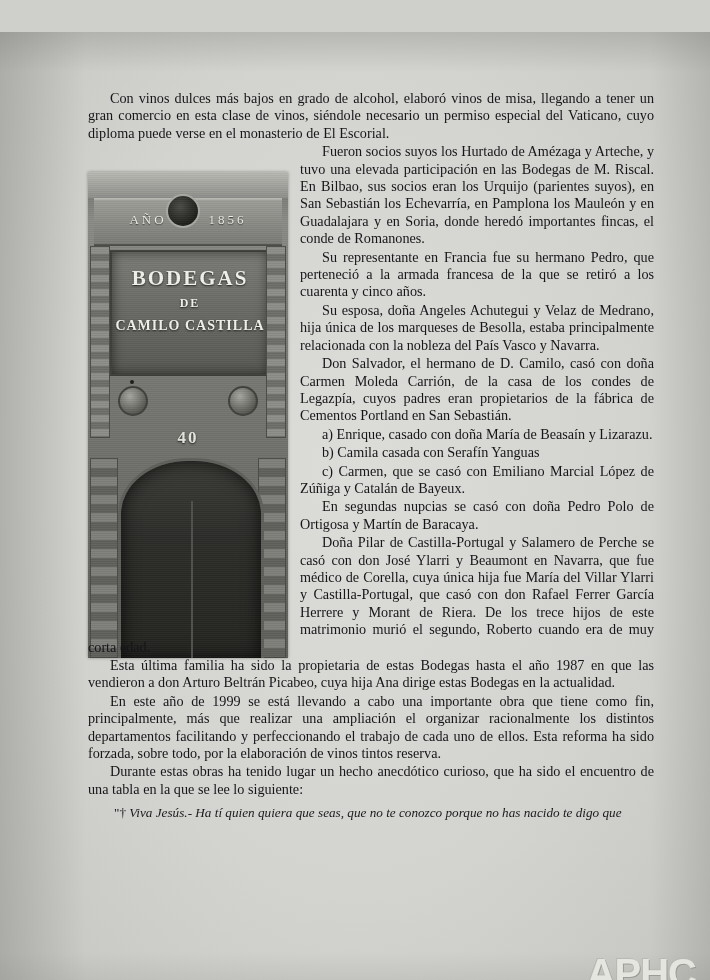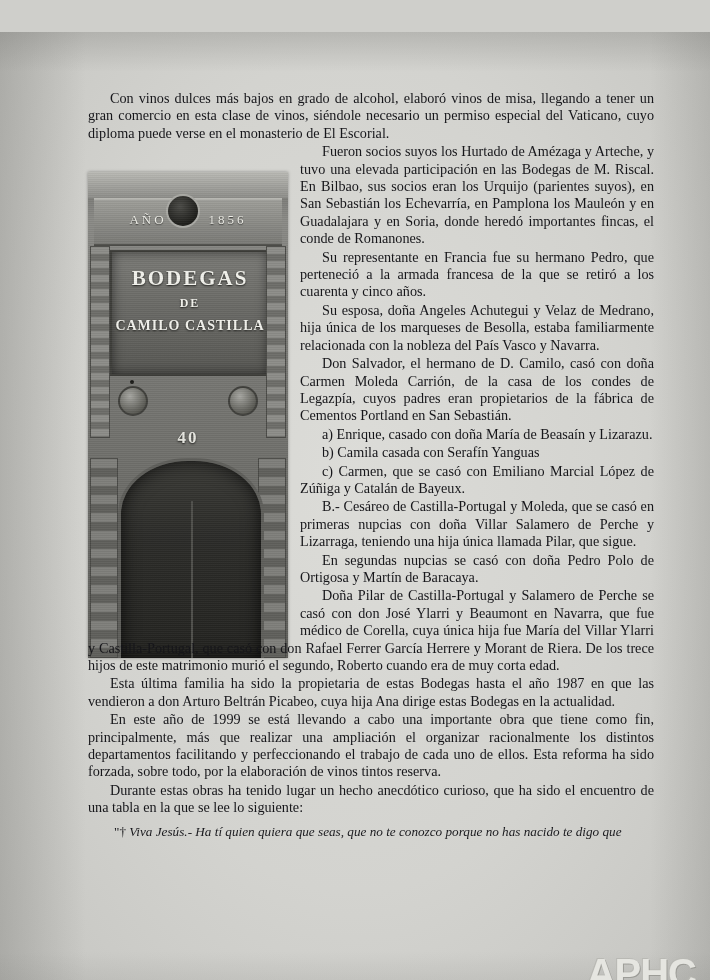--- a/index.html
+++ b/index.html
@@ -260,27 +260,26 @@
     </div>
   </div>
 
   <div class="content clearfix">
     <p class="para">Con vinos dulces más bajos en grado de alcohol, elaboró vinos de misa, llegando a tener un gran comercio en esta clase de vinos, siéndole necesario un permiso especial del Vaticano, cuyo diploma puede verse en el monasterio de El Escorial.</p>
 
     <div class="wrap-shim"></div>
 
     <p class="para">Fueron socios suyos los Hurtado de Amézaga y Arteche, y tuvo una elevada participación en las Bodegas de M. Riscal. En Bilbao, sus socios eran los Urquijo (parientes suyos), en San Sebastián los Echevarría, en Pamplona los Mauleón y en Guadalajara y en Soria, donde heredó importantes fincas, el conde de Romanones.</p>
     <p class="para">Su representante en Francia fue su hermano Pedro, que perteneció a la armada francesa de la que se retiró a los cuarenta y cinco años.</p>
-    <p class="para">Su esposa, doña Angeles Achutegui y Velaz de Medrano, hija única de los marqueses de Besolla, estaba familiarmente relacionada con la nobleza del País Vasco y Navarra.</p>
+    <p class="para">Su esposa, doña Angeles Achutegui y Velaz de Medrano, hija única de los marqueses de Besolla, estaba principalmente relacionada con la nobleza del País Vasco y Navarra.</p>
     <p class="para">Don Salvador, el hermano de D. Camilo, casó con doña Carmen Moleda Carrión, de la casa de los condes de Legazpía, cuyos padres eran propietarios de la fábrica de Cementos Portland en San Sebastián.</p>
     <p class="para">a) Enrique, casado con doña María de Beasaín y Lizarazu.</p>
     <p class="para">b) Camila casada con Serafín Yanguas</p>
     <p class="para">c) Carmen, que se casó con Emiliano Marcial López de Zúñiga y Catalán de Bayeux.</p>
 
-    <p class="para">B.- Cesáreo de Castilla-Portugal y Moleda, que se casó en primeras nupcias con doña Villar Salamero de Perche y Lizarraga, teniendo una hija única llamada Pilar, que sigue.</p>
     <p class="para">En segundas nupcias se casó con doña Pedro Polo de Ortigosa y Martín de Baracaya.</p>
     <p class="para">Doña Pilar de Castilla-Portugal y Salamero de Perche se casó con don José Ylarri y Beaumont en Navarra, que fue médico de Corella, cuya única hija fue María del Villar Ylarri y Castilla-Portugal, que casó con don Rafael Ferrer García Herrere y Morant de Riera. De los trece hijos de este matrimonio murió el segundo, Roberto cuando era de muy corta edad.</p>
     <p class="para">Esta última familia ha sido la propietaria de estas Bodegas hasta el año 1987 en que las vendieron a don Arturo Beltrán Picabeo, cuya hija Ana dirige estas Bodegas en la actualidad.</p>
     <p class="para">En este año de 1999 se está llevando a cabo una importante obra que tiene como fin, principalmente, más que realizar una ampliación el organizar racionalmente los distintos departamentos facilitando y perfeccionando el trabajo de cada uno de ellos. Esta reforma ha sido forzada, sobre todo, por la elaboración de vinos tintos reserva.</p>
     <p class="para">Durante estas obras ha tenido lugar un hecho anecdótico curioso, que ha sido el encuentro de una tabla en la que se lee lo siguiente:</p>
 
     <p class="quote"><span class="dagger">"†</span><span> Viva Jesús.- Ha tí quien quiera que seas, que no te conozco porque no has nacido te digo que</span></p>
   </div>
 
   <div class="watermark">APHC</div>

